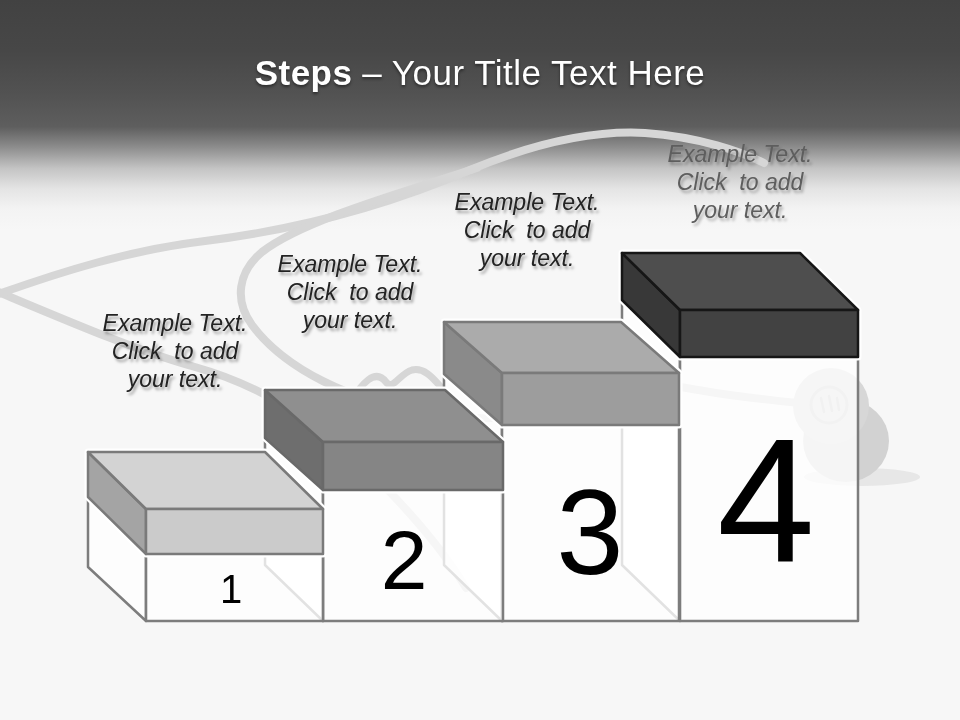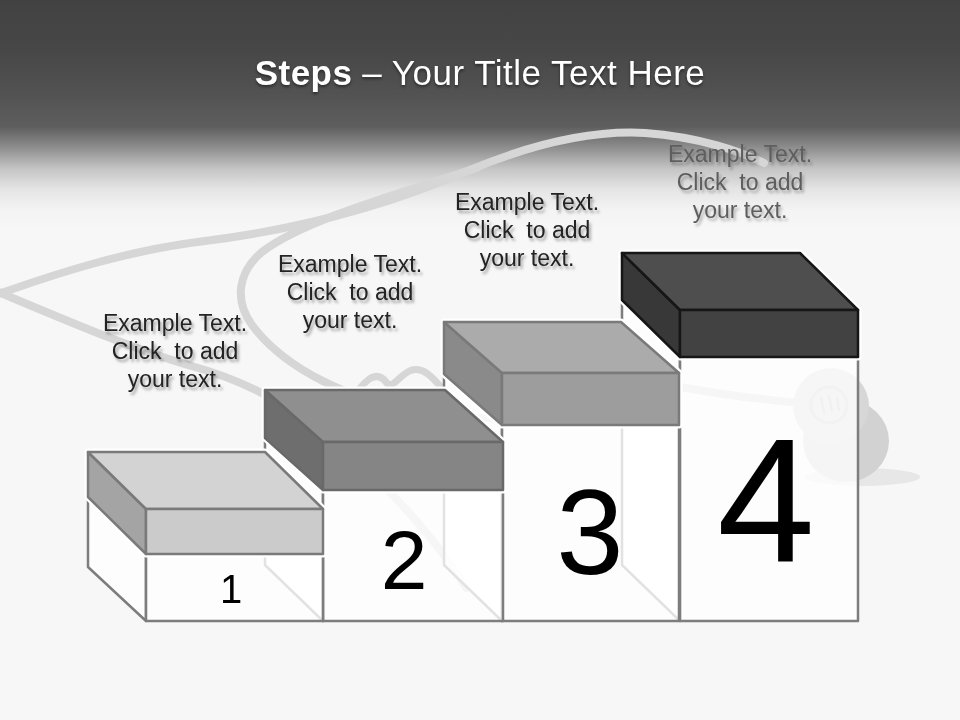--- a/index.html
+++ b/index.html
@@ -14,21 +14,21 @@
   .title{
     position:absolute;left:0;top:52px;width:960px;height:42px;line-height:42px;
     text-align:center;color:#ffffff;font-size:35px;
     text-shadow:0 2px 3px rgba(0,0,0,0.45);
     letter-spacing:0.5px;
   }
   .title .t-bold{font-weight:bold;margin-right:0.28em;}
   .stage{position:absolute;left:0;top:0;width:960px;height:720px;}
   .step-label{
     position:absolute;width:250px;text-align:center;
-    font-size:23px;line-height:28px;color:#232323;
+    font-size:23px;line-height:28px;font-style:italic;color:#232323;
     text-shadow:2px 3px 3px rgba(0,0,0,0.35);
   }
   .step-label div{white-space:pre;}
   .step-label.light{color:#5e5e5e;text-shadow:2px 3px 3px rgba(0,0,0,0.28);}
   .lbl-1{left:50px;top:309px;}
   .lbl-2{left:225px;top:250px;}
   .lbl-3{left:402px;top:188px;}
   .lbl-4{left:615px;top:140px;}
   .num{font-family:"Liberation Sans",sans-serif;fill:#000;}
 </style>

